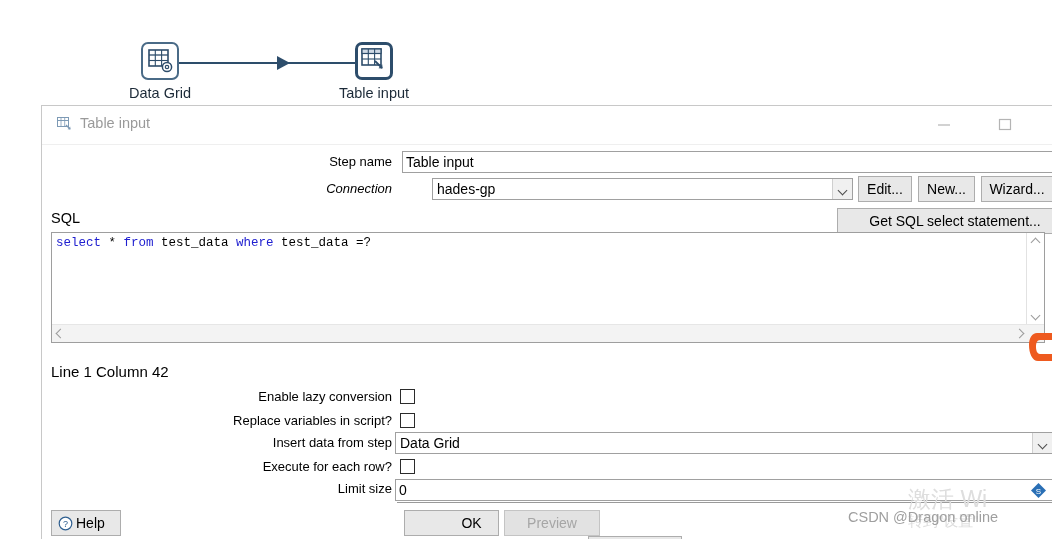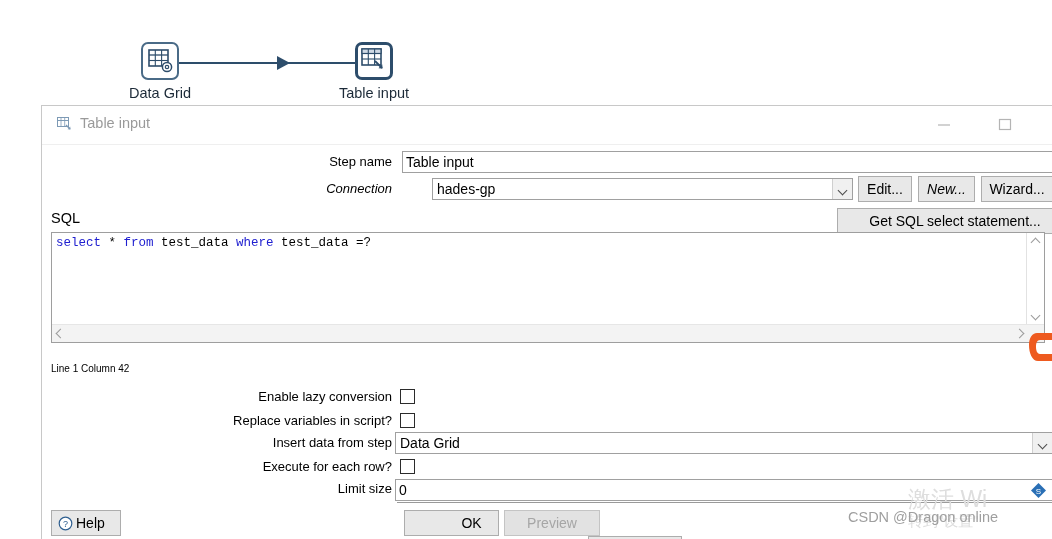--- a/index.html
+++ b/index.html
@@ -232,21 +232,21 @@
   #sql-corner {
     position: absolute;
     right: 0; bottom: 0;
     width: 17px; height: 17px;
     background: #f3f3f3;
   }
 
   #line-col {
     position: absolute;
     left: 9px; top: 257px;
-    font-size: 10px;
+    font-size: 15px;
   }
 
   .cbox {
     position: absolute;
     width: 15px; height: 15px;
     box-sizing: border-box;
     border: 1.6px solid #2b2b2b;
     background: #ffffff;
   }
 
@@ -372,21 +372,21 @@
 
   <div class="frm-label" style="left:200px; top:48px; width:150px;">Step name</div>
   <div class="txtbox" style="left:360px; top:45px; width:651px;">Table input</div>
 
   <div class="frm-label" style="left:200px; top:75px; width:150px;font-style:italic;">Connection</div>
   <div class="combo" style="left:390px; top:72px; width:421px;">
     <span class="combo-val">hades-gp</span>
     <span class="combo-arrow"></span>
   </div>
   <div class="btn" style="left:816px; top:70px; width:54px;">Edit...</div>
-  <div class="btn" style="left:876px; top:70px; width:57px;font-style:italic;">New...</div>
+  <div class="btn" style="left:876px; top:70px; width:57px;">New...</div>
   <div class="btn" style="left:939px; top:70px; width:72px;">Wizard...</div>
 
   <div id="sql-label">SQL</div>
   <div class="btn" style="left:795px; top:102px; width:236px;">Get SQL select statement...</div>
 
   <div id="sql-area">
     <div id="sql-text"><span class="kw">select</span><span class="pl"> * </span><span class="kw">from</span><span class="pl"> test_data </span><span class="kw">where</span><span class="pl"> test_data =?</span></div>
 
     <div class="vscroll">
       <div class="arrow up">

